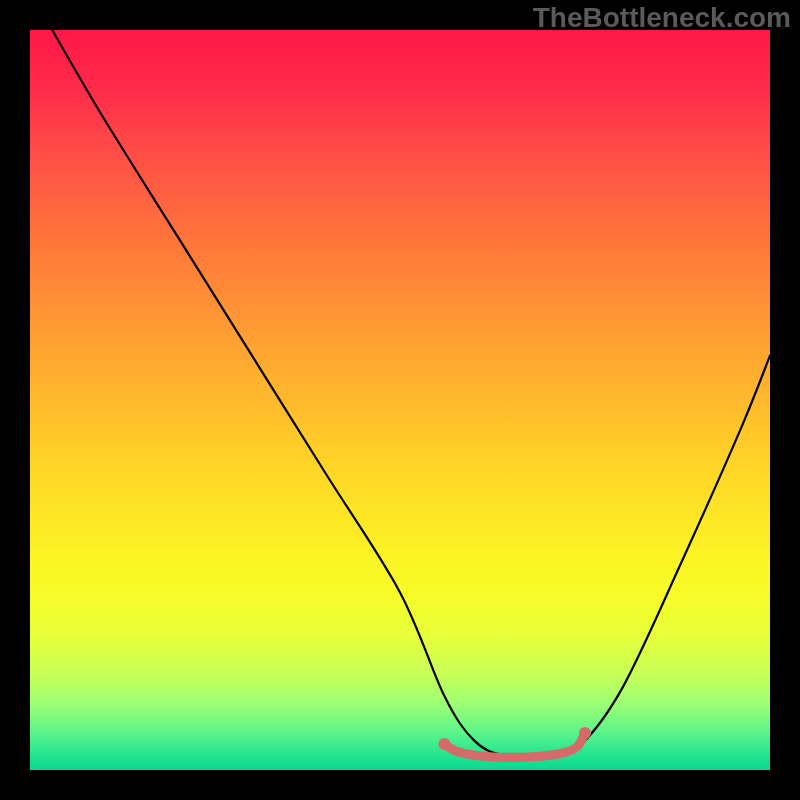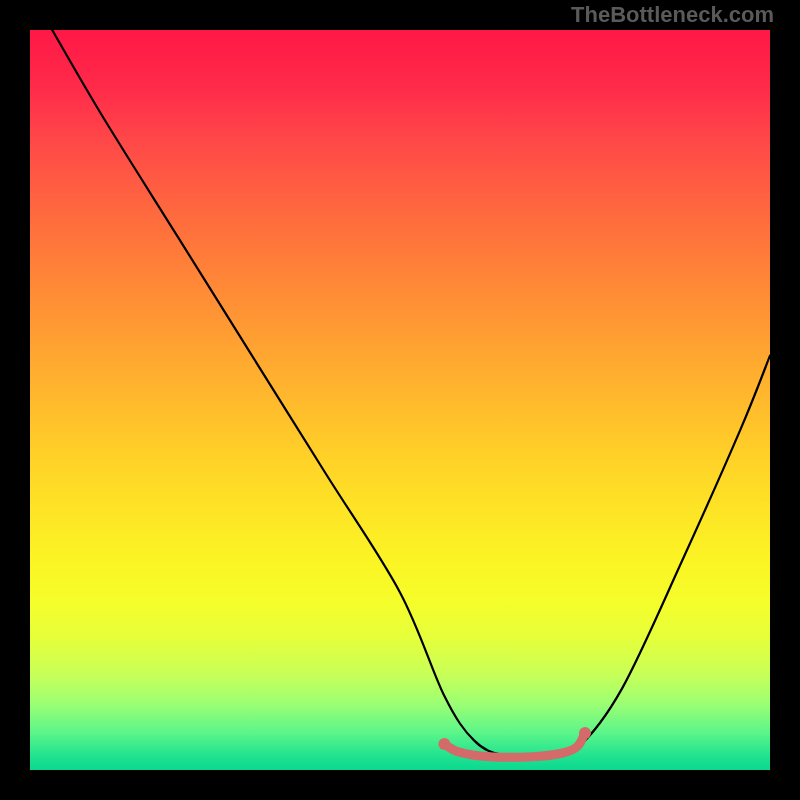--- a/index.html
+++ b/index.html
@@ -6,23 +6,23 @@
   html, body { width: 800px; height: 800px; overflow: hidden; }
   .frame {
     width: 800px;
     height: 800px;
     background: #000;
     position: relative;
   }
   .watermark {
     position: absolute;
     top: 2px;
-    right: 26px;
+    right: 9px;
     font-family: Arial, sans-serif;
-    font-size: 22px;
+    font-size: 28px;
     font-weight: bold;
     color: #5a5a5a;
     z-index: 10;
   }
   .plot-area {
     position: absolute;
     left: 30px;
     top: 30px;
     width: 740px;
     height: 740px;

